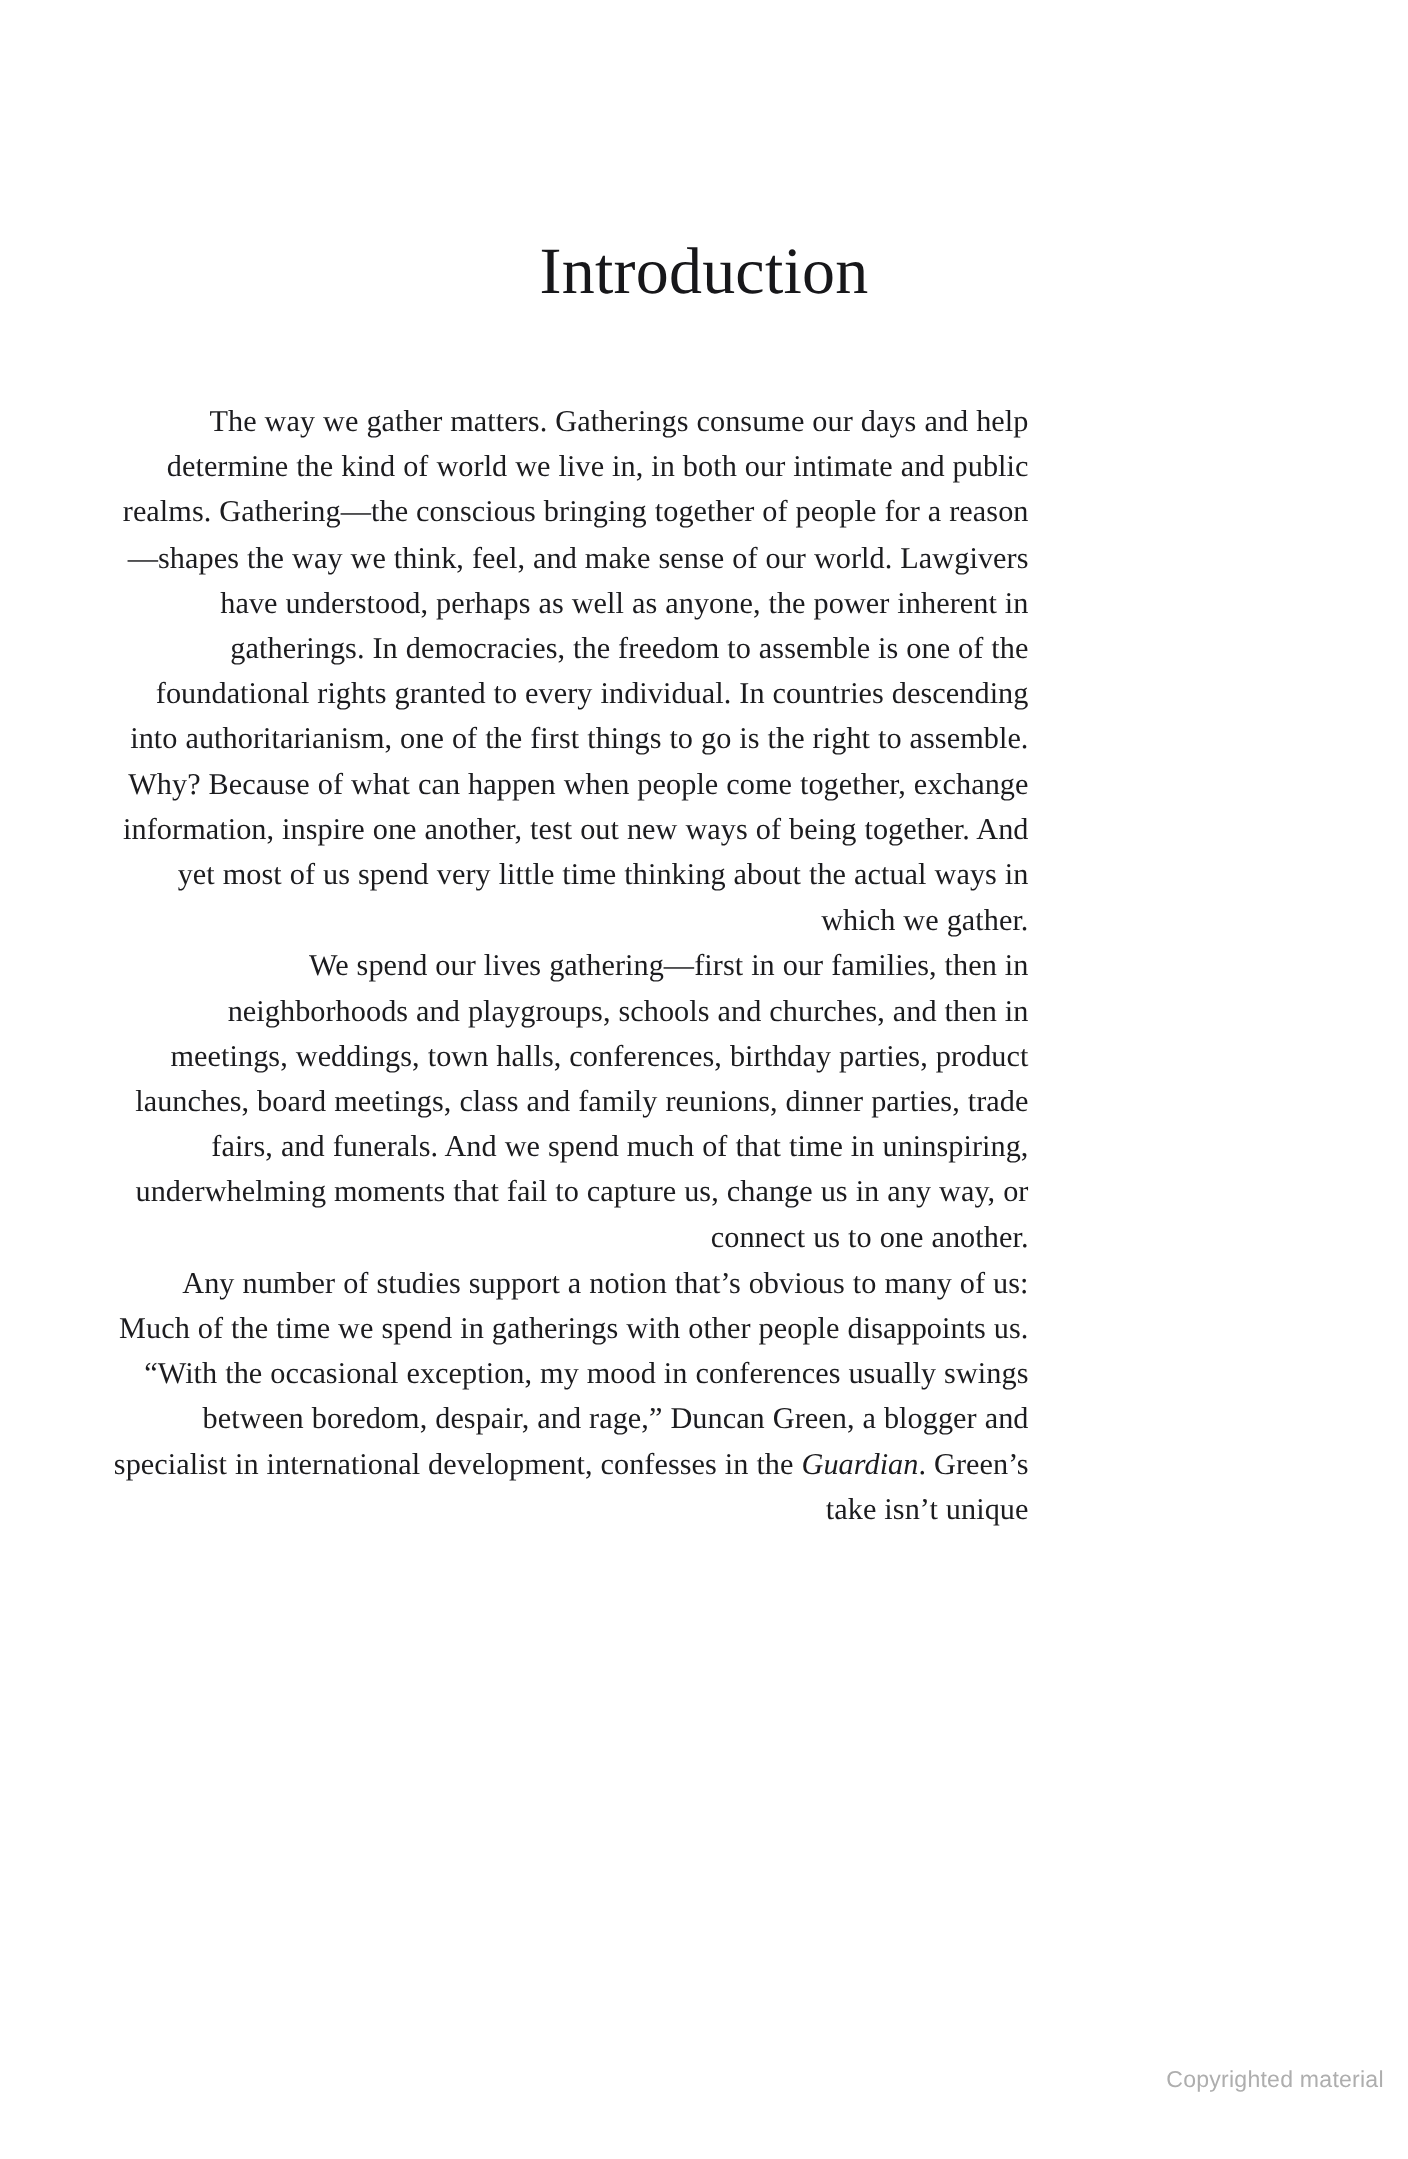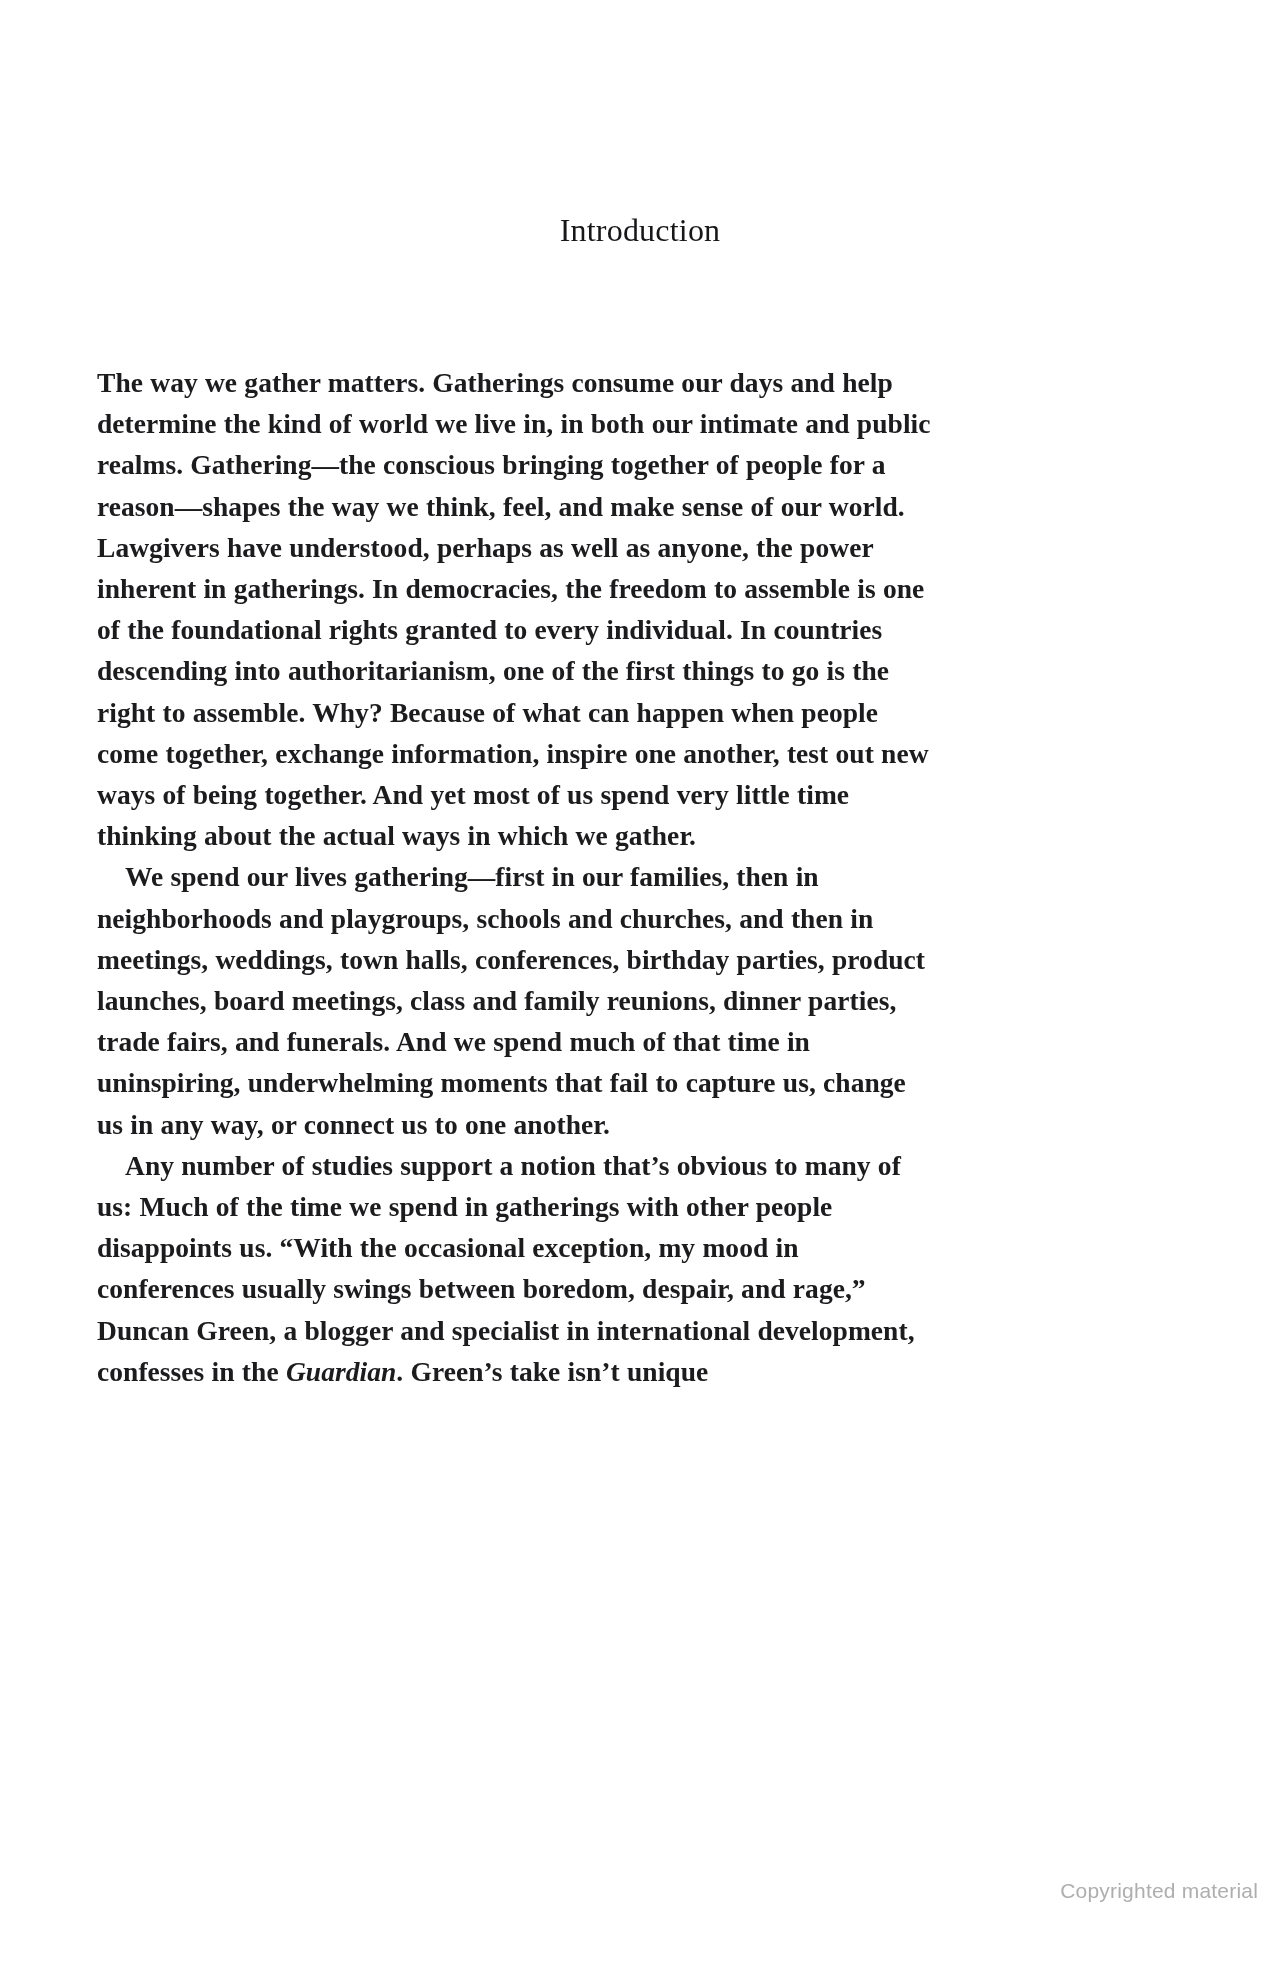--- a/index.html
+++ b/index.html
@@ -22,46 +22,45 @@
     background: #ffffff;
   }
 
   
   .chapter-title {
     position: absolute;
     top: 212px;
     left: 0;
     width: 1280px;
     text-align: center;
-    font-size: 32px;
+    font-size: 60px;
     font-weight: 400;
     letter-spacing: 0.2px;
     color: #17171a;
     line-height: 1.15;
     margin: 0;
   }
 
   
   .body-column {
     position: absolute;
     top: 362px;
     left: 97px;
     width: 838px;
   }
 
   .para {
     margin: 0;
     font-size: 27.5px;
     line-height: 41.2px;
     color: #1c1c1f;
-    text-align: left;
+    text-align: right;
     letter-spacing: 0.05px;
     word-spacing: 0.3px;
     hyphens: none;
-    font-weight: bold;
   }
 
   .para.indented {
     text-indent: 28px;
   }
 
   .para em,
   .italic {
     font-style: italic;
   }

